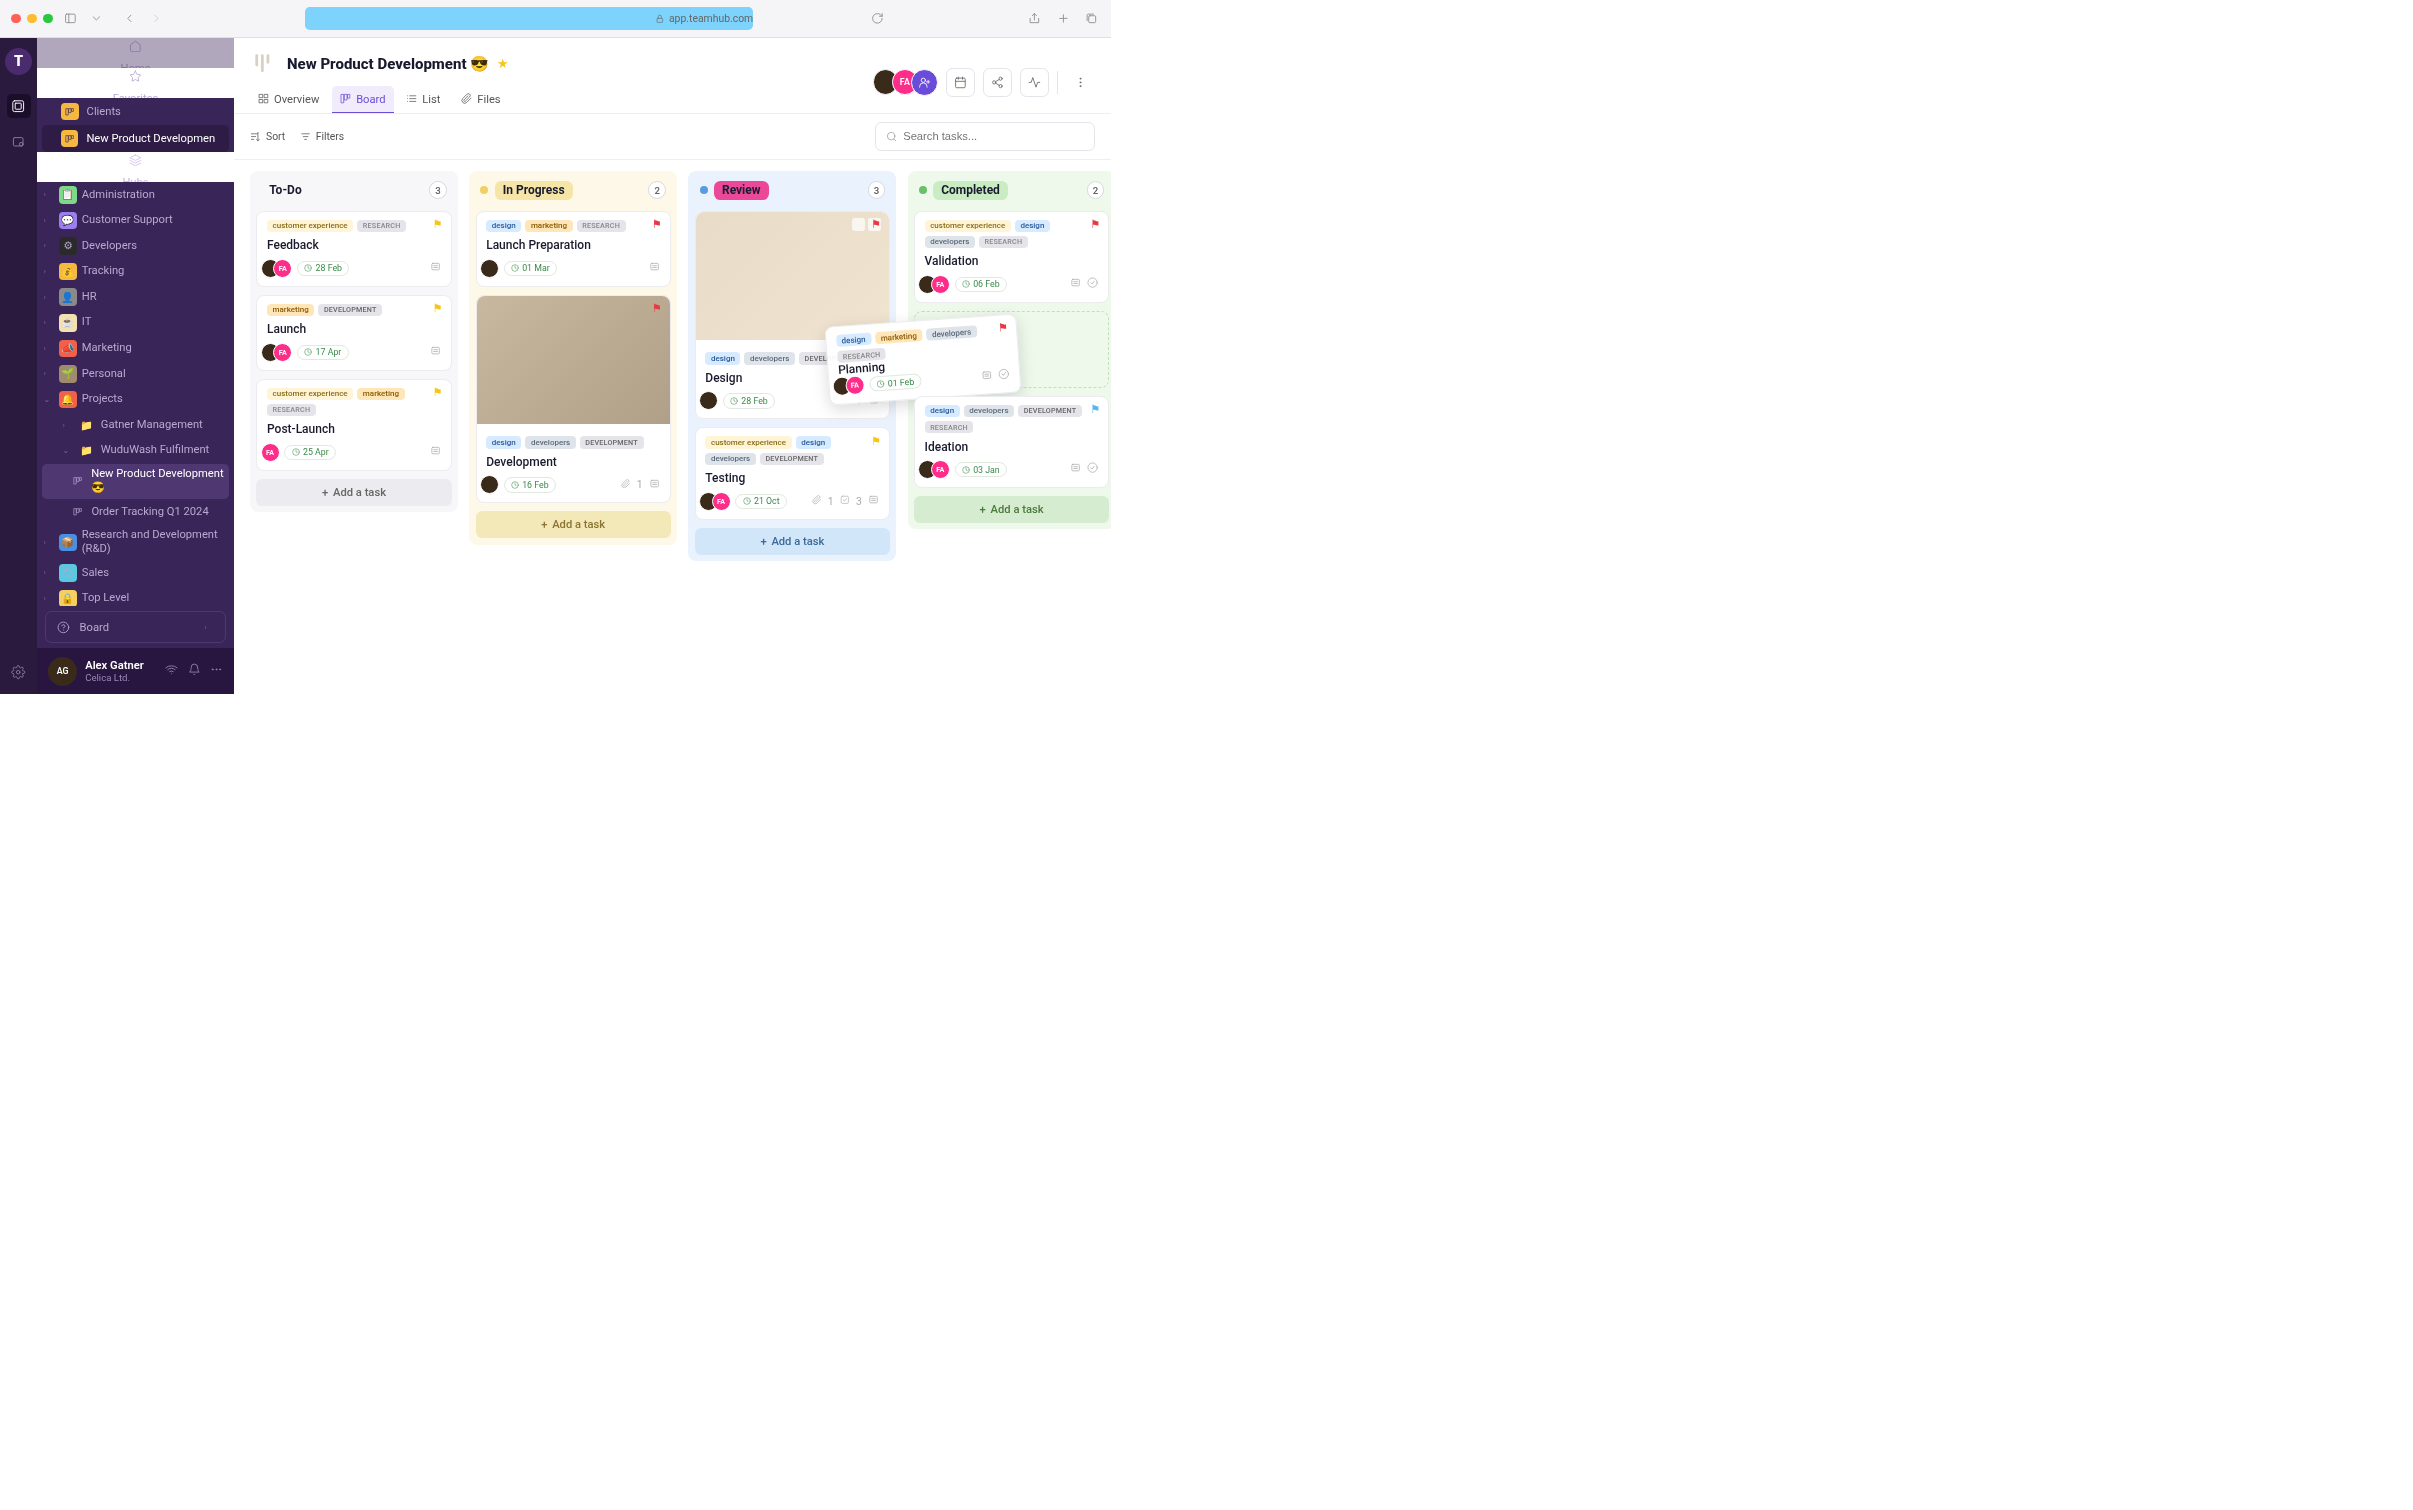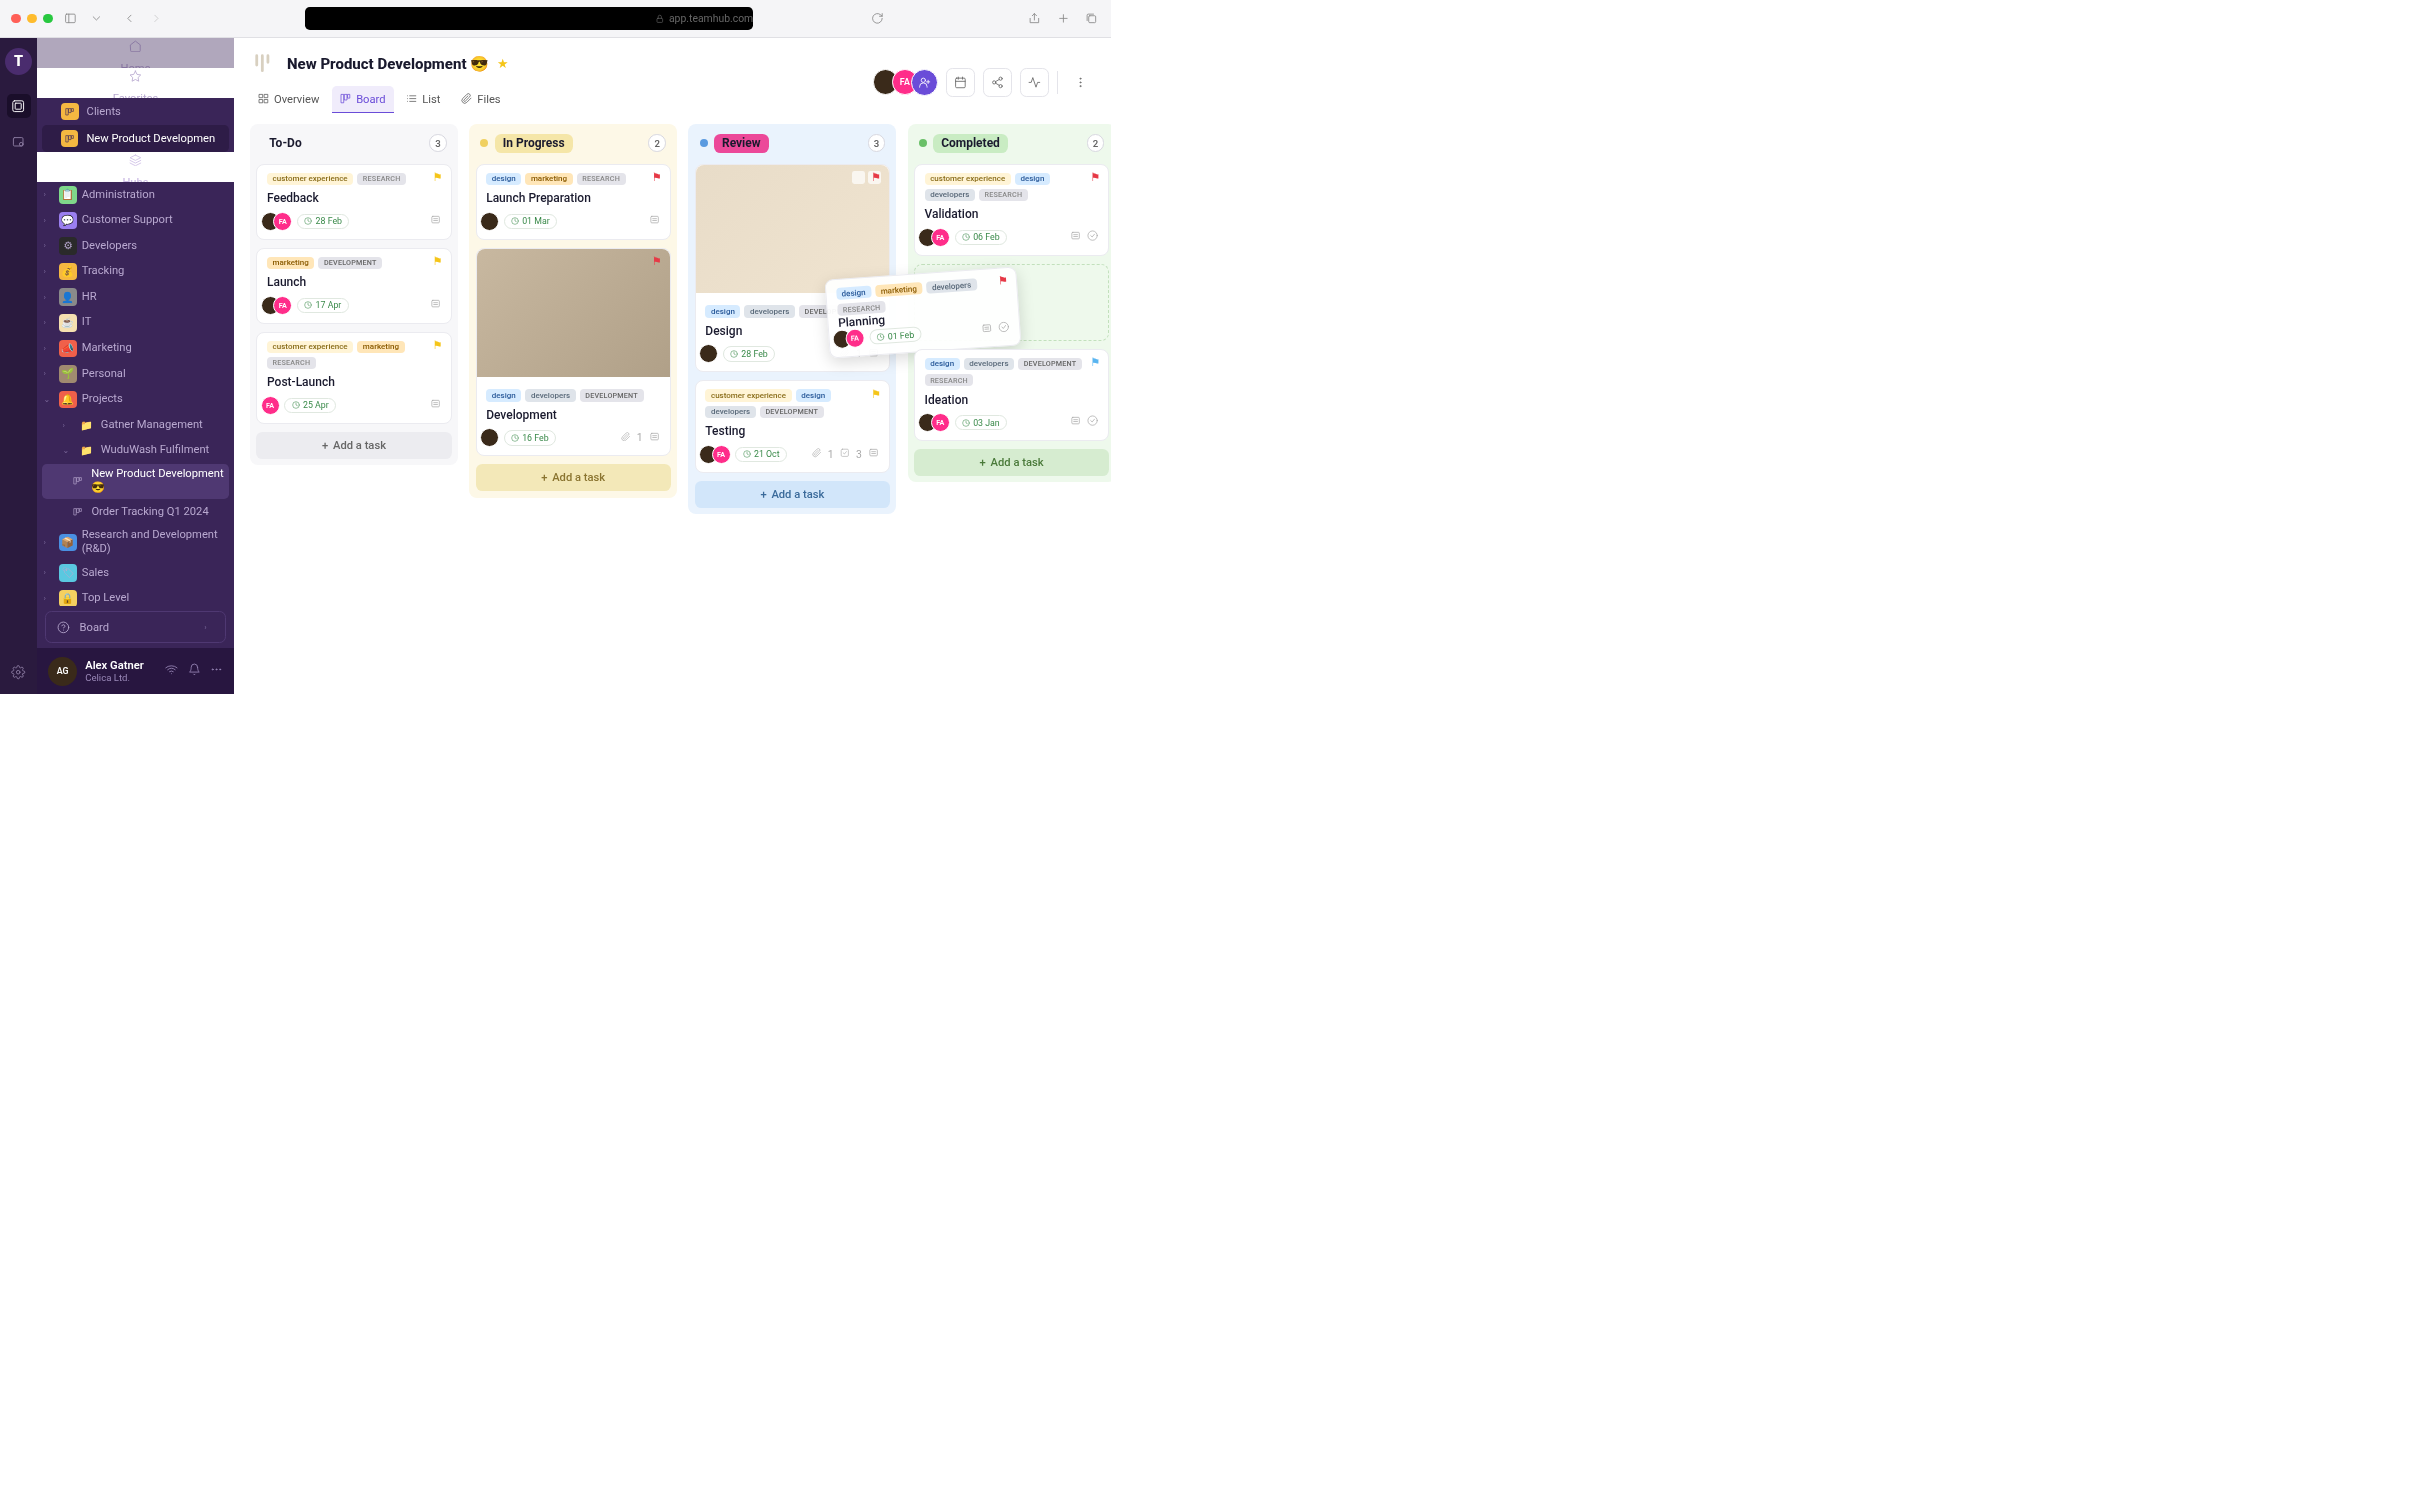--- a/index.html
+++ b/index.html
@@ -6,21 +6,21 @@
 body { font-family: -apple-system, BlinkMacSystemFont, "Segoe UI", Roboto, sans-serif; font-size: 11.2px; color: #1a1a2e; background: #fff; overflow: hidden; width: 1111px; height: 694px; }
 
 
 .browser-chrome { height: 38px; background: #f5f5f7; border-bottom: 0.8px solid #e0e0e4; display: flex; align-items: center; padding: 0 11.2px; gap: 9.6px; }
 .traffic-lights { display: flex; gap: 6.4px; }
 .tl { width: 9.6px; height: 9.6px; border-radius: 50%; }
 .tl.red { background: #ff5f57; } .tl.yellow { background: #febc2e; } .tl.green { background: #28c840; }
 .chrome-btn { width: 16px; height: 16px; display: flex; align-items: center; justify-content: center; color: #888; }
 .chrome-btn svg { width: 12.8px; height: 12.8px; }
 .nav-arrows { display: flex; gap: 11.2px; margin-left: 8px; }
-.url-bar { flex: 1; max-width: 448px; margin: 0 auto; height: 22.4px; background: #000000; border-radius: 4.8px; display: flex; align-items: center; justify-content: flex-end; gap: 4.8px; color: #666; font-size: 10.4px; }
+.url-bar { flex: 1; max-width: 448px; margin: 0 auto; height: 22.4px; background: #7dd3fc; border-radius: 4.8px; display: flex; align-items: center; justify-content: flex-end; gap: 4.8px; color: #666; font-size: 10.4px; }
 .chrome-right { display: flex; gap: 12.8px; margin-left: auto; }
 
 
 .app { display: flex; height: calc(100% - 38px); }
 .rail { width: 37px; background: #2a1a3e; display: flex; flex-direction: column; align-items: center; padding: 9.6px 0; gap: 11.2px; }
 .rail-logo { width: 27px; height: 27px; border-radius: 50%; background: #4a2c6e; display: flex; align-items: center; justify-content: center; color: #fff; font-weight: 900; font-size: 14.4px; margin-bottom: 8px; }
 .rail-btn { width: 24px; height: 24px; display: flex; align-items: center; justify-content: center; color: #8a7aa0; border-radius: 4.8px; }
 .rail-btn.active { background: #1a0e2a; color: #fff; }
 .rail-bottom { margin-top: auto; }
 
@@ -472,20 +472,41 @@
         <div class="hbtn" style="border:none">
             <svg width="12.8" height="12.8" viewBox="0 0 24 24">
               <circle cx="12" cy="5" r="1"></circle>
               <circle cx="12" cy="12" r="1"></circle>
               <circle cx="12" cy="19" r="1"></circle>
             </svg>
           </div>
       </div>
     </div>
 
+    <div class="toolbar">
+      <div class="tool">
+          <svg width="11.2" height="11.2" viewBox="0 0 24 24">
+            <path d="M3 6h13M3 12h9M3 18h5M17 3v18M14 18l3 3 3-3"></path>
+          </svg>
+          <span>Sort</span>
+        </div>
+      <div class="tool">
+          <svg width="11.2" height="11.2" viewBox="0 0 24 24">
+            <path d="M4 6h16M7 12h10M10 18h4"></path>
+          </svg>
+          <span>Filters</span>
+        </div>
+      <div class="search-box">
+        <svg width="11.2" height="11.2" viewBox="0 0 24 24">
+            <circle cx="11" cy="11" r="8"></circle>
+            <path d="M21 21l-4.35-4.35"></path>
+          </svg>
+        <input placeholder="Search tasks..." style="">
+      </div>
+    </div>
 
     <div class="board" id="board">
         <div class="column col-todo">
           <div class="col-head">
             <span class="col-title">To-Do</span>
     <span class="col-count">3</span>
           </div>
           <div class="card">
             <span class="flag yellow">⚑</span>
             <div class="tags">

